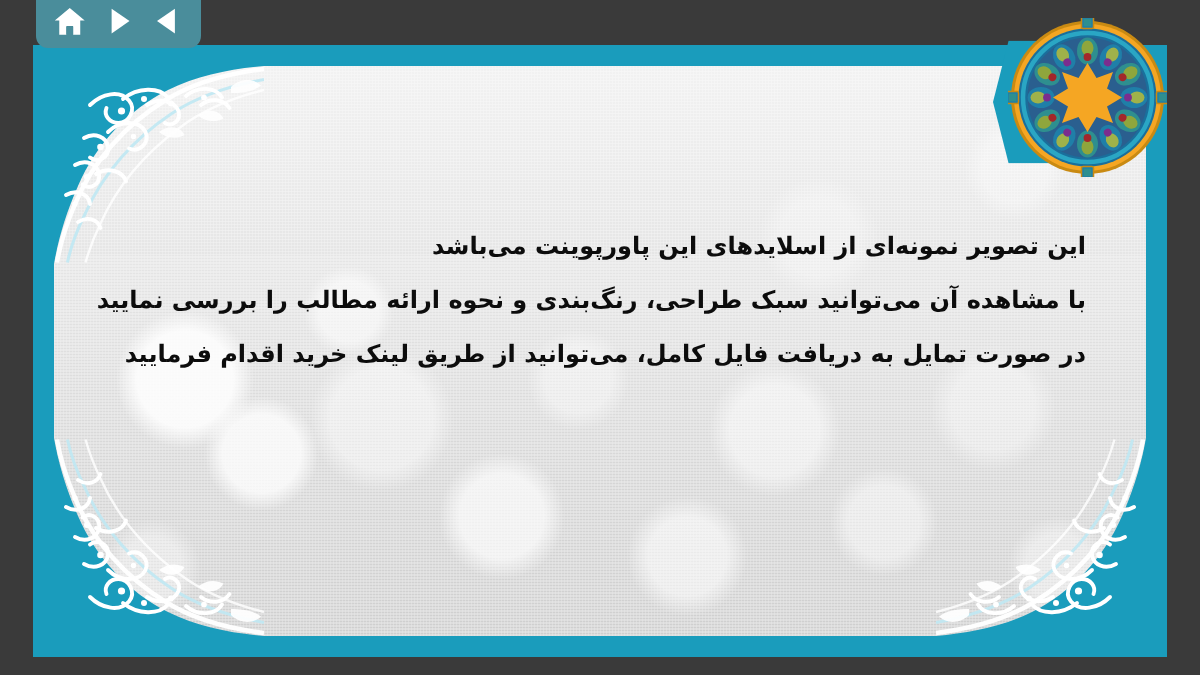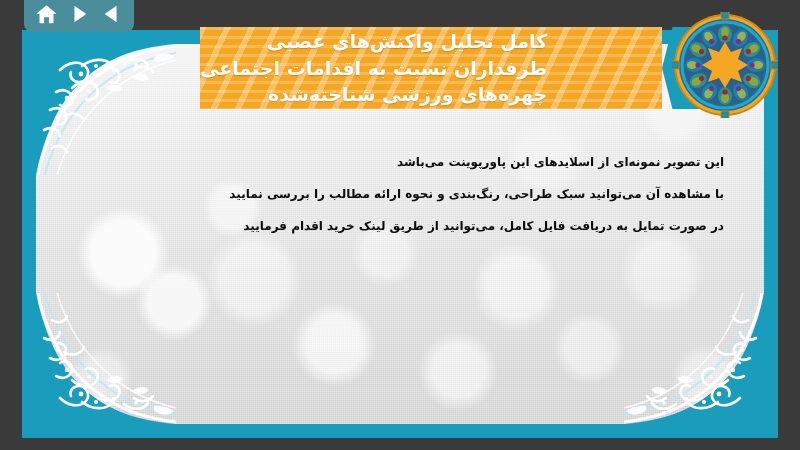--- a/index.html
+++ b/index.html
@@ -137,21 +137,21 @@
   
   #body-text{
     position:absolute;
     left:56px;right:40px;top:112px;
     z-index:20;
     direction:rtl;
     text-align:right;
     color:#111111;
   }
   .body-line{
-    font-size:12px;
+    font-size:16px;
     font-weight:700;
     line-height:1.0;
     margin-bottom:20px;
     white-space:nowrap;
     color:#0c0c0c;
   }
   .body-line:last-child{margin-bottom:0;}
 </style>
 </head>
 <body>
@@ -293,26 +293,20 @@
     <div id="body-text">
       <div class="body-line">این تصویر نمونه‌ای از اسلایدهای این پاورپوینت می‌باشد</div>
       <div class="body-line">با مشاهده آن می‌توانید سبک طراحی، رنگ‌بندی و نحوه ارائه مطالب را بررسی نمایید</div>
       <div class="body-line">در صورت تمایل به دریافت فایل کامل، می‌توانید از طریق لینک خرید اقدام فرمایید</div>
     </div>
   </div>
 </div>
 
 <div id="title-banner">
   <div id="banner-tip"></div>
-  <div id="banner-body">
-    <div id="banner-chevrons"></div>
-    <div id="title-text">کامل تحلیل واکنش‌های عصبی
-طرفداران نسبت به اقدامات اجتماعی
-چهره‌های ورزشی شناخته‌شده</div>
-  </div>
 </div>
 
 <div id="medallion">
   <svg viewBox="0 0 106 106" width="106" height="106" xmlns="http://www.w3.org/2000/svg">
     <defs>
       <clipPath id="medClip">
           <circle cx="53" cy="53" r="50"></circle>
         </clipPath>
     </defs>
     <circle cx="53" cy="53" r="51" fill="#c98a12"></circle>

